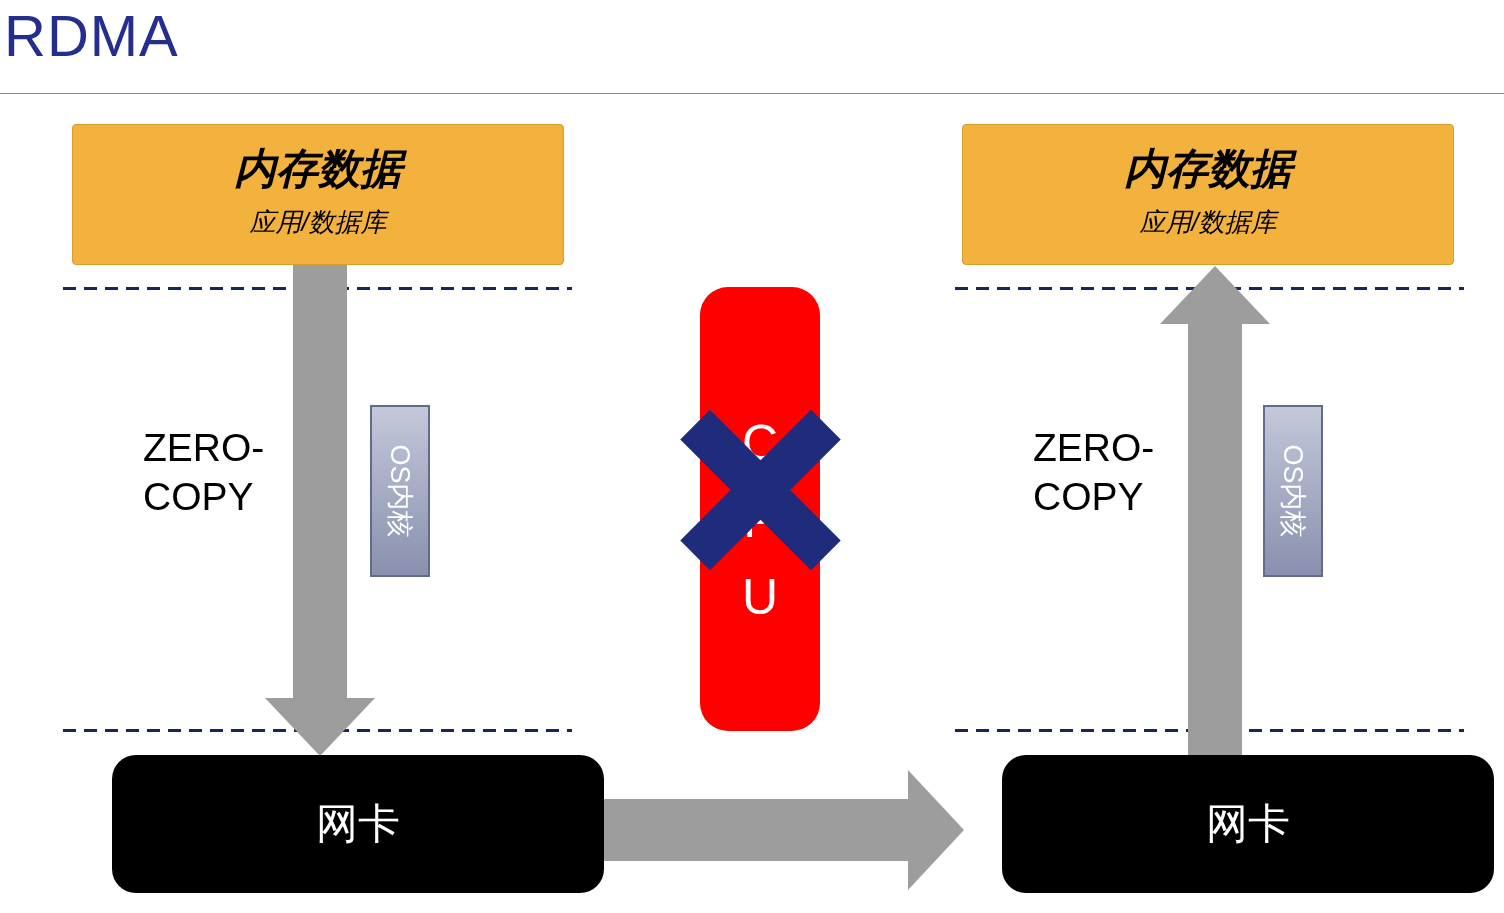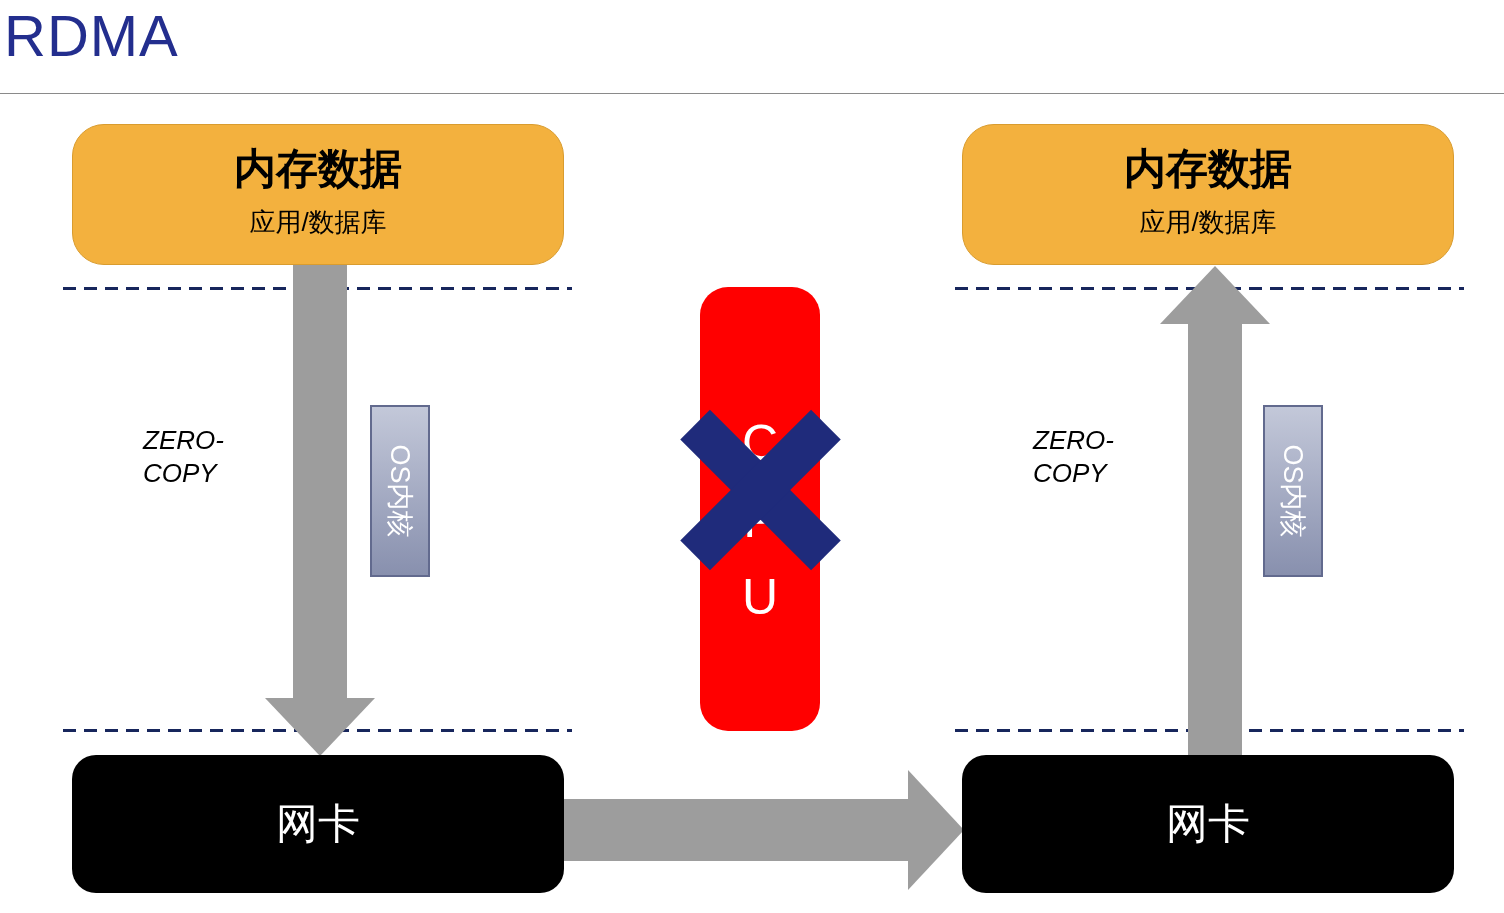--- a/index.html
+++ b/index.html
@@ -34,24 +34,25 @@
     height: 3px;
     background: repeating-linear-gradient(90deg, #17265C 0 13px, transparent 13px 21px);
     z-index: 1;
   }
   
   .memory-box {
     position: absolute;
     width: 492px; height: 141px;
     background: #F3B13E;
     border: 1px solid #d99c2f;
-    border-radius: 32px;
+    border-radius: 4px;
     text-align: center;
     z-index: 3;
     box-sizing: border-box;
+    font-style: italic;
   }
   .memory-title {
     display: block;
     margin-top: 16px;
     font-size: 42px;
     font-weight: bold;
     color: #000000;
   }
   .memory-subtitle {
     display: block;
@@ -60,20 +61,21 @@
     color: #000000;
   }
   
   .nic-box {
     position: absolute;
     width: 492px; height: 138px;
     background: #000000;
     border-radius: 24px;
     text-align: center;
     z-index: 3;
+    margin-left: 40px;
   }
   .nic-label {
     color: #ffffff;
     font-size: 42px;
     line-height: 138px;
   }
   
   .v-shaft {
     position: absolute;
     width: 54px;
@@ -109,25 +111,24 @@
     left: 908px; top: 770px;
     width: 0; height: 0;
     border-top: 60px solid transparent;
     border-bottom: 60px solid transparent;
     border-left: 56px solid #9D9D9D;
     z-index: 2;
   }
   
   .zero-copy {
     position: absolute;
-    font-size: 26px;
+    font-size: 39px;
     color: #000000;
     line-height: 1.25;
     z-index: 4;
-    font-style: italic;
   }
   
   .os-box {
     position: absolute;
     width: 60px; height: 172px;
     background: linear-gradient(to bottom, #c3c8d9, #8890ae);
     border: 2px solid #626a8e;
     z-index: 4;
     box-sizing: border-box;
   }

